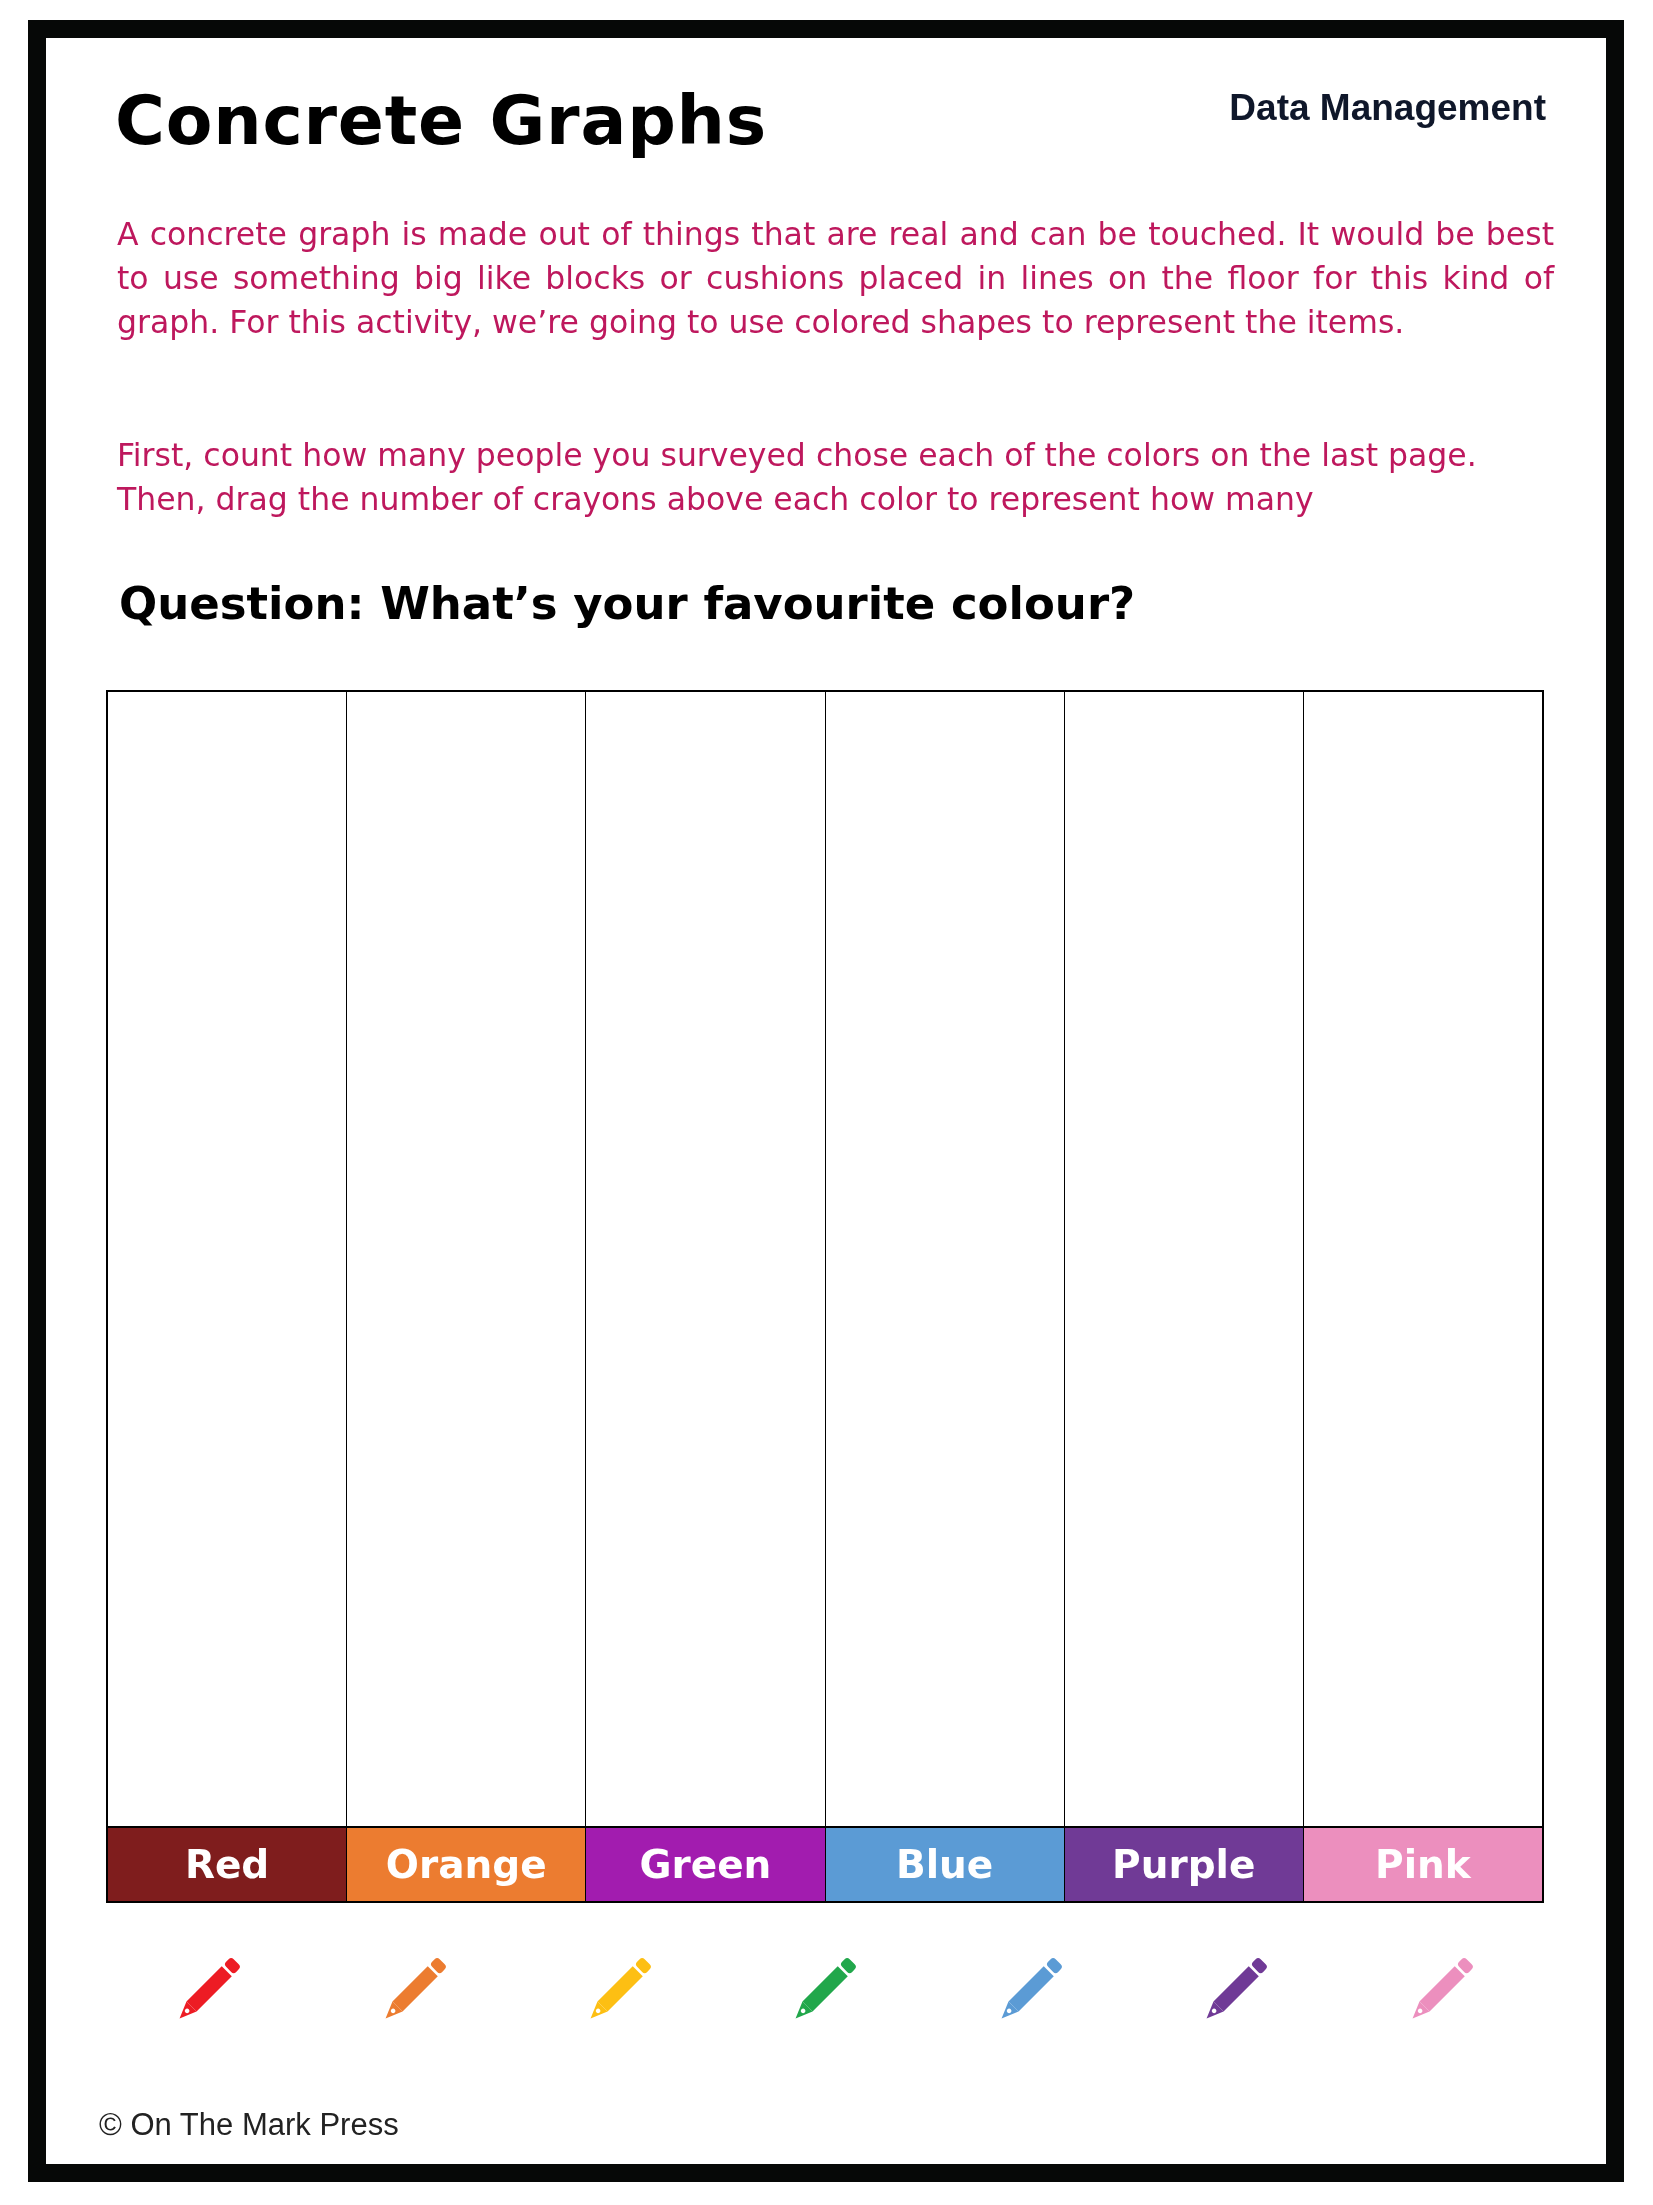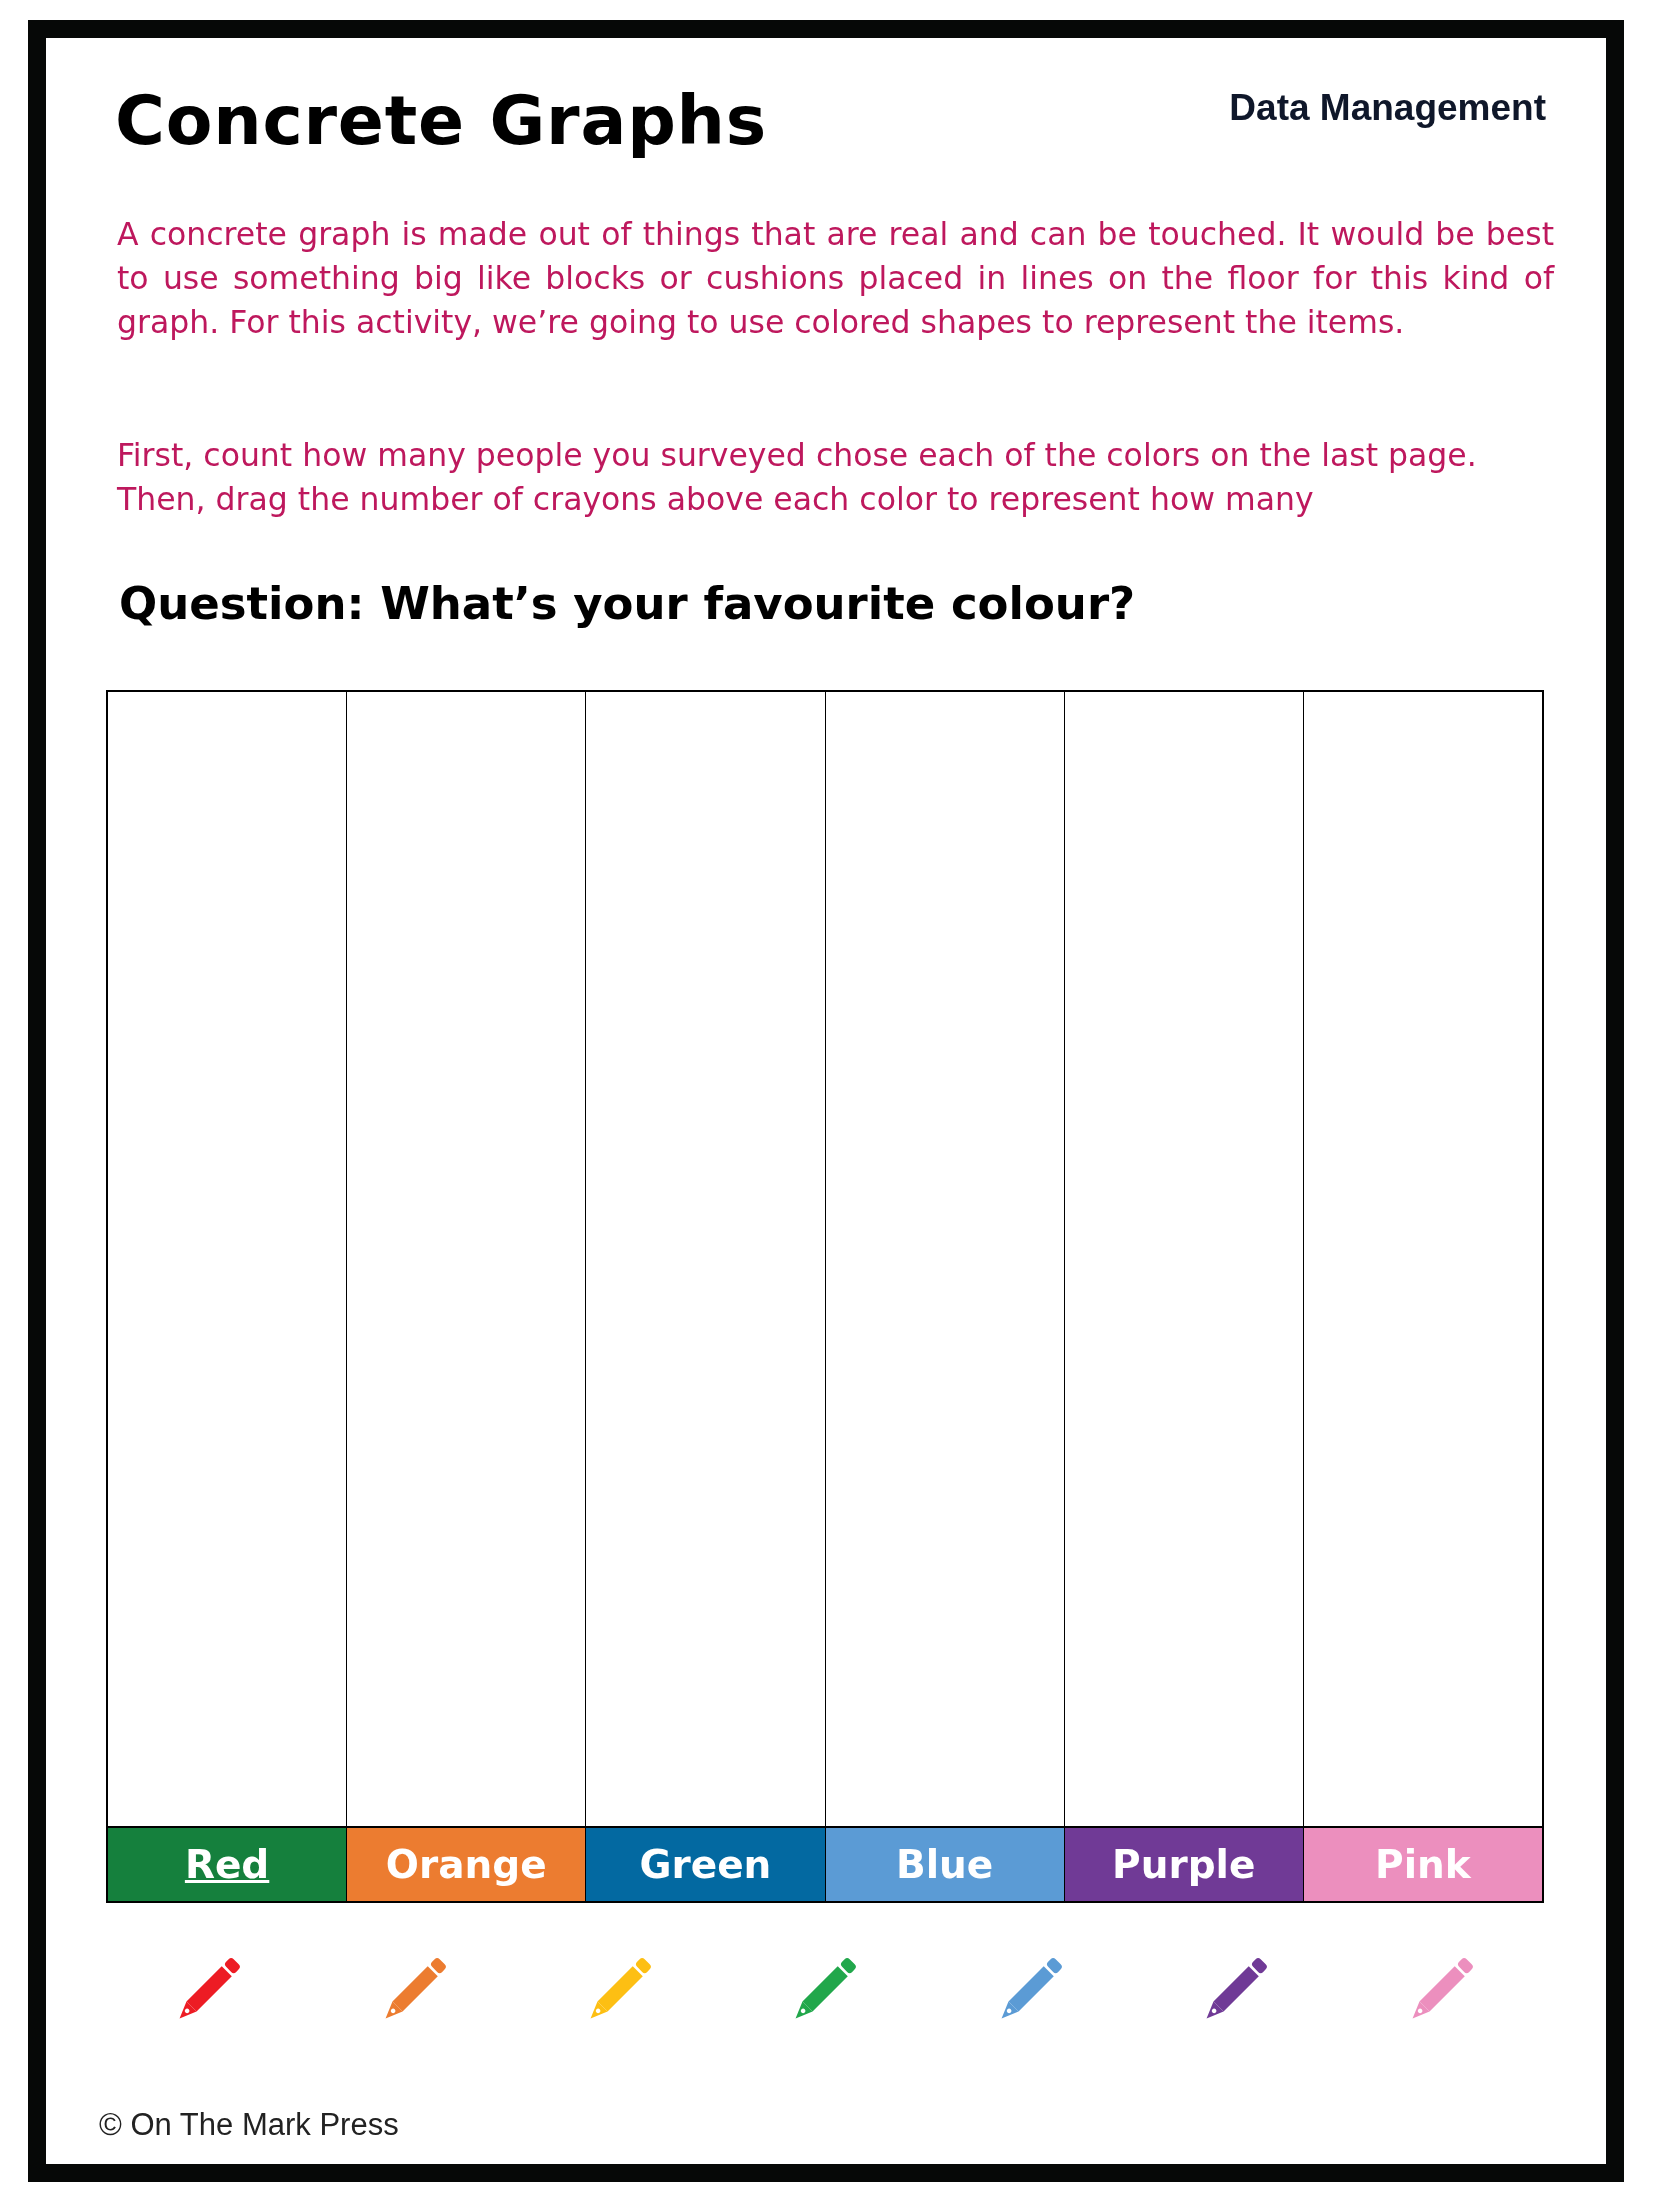--- a/index.html
+++ b/index.html
@@ -30,29 +30,29 @@
 <div class="section">Data Management</div>
 
 <div class="para p1">A concrete graph is made out of things that are real and can be touched. It would be best to use something big like blocks or cushions placed in  lines on the floor for this kind of graph. For this activity, we’re going to use colored shapes to represent the items.</div>
 <div class="para p2">First, count how many people you surveyed chose each of the colors on the last page. Then, drag the number of crayons above each color to represent how many</div>
 
 <div class="question">Question: What’s your favourite colour?</div>
 
 <div class="grid">
   <div class="col">
     <div class="col-area"></div>
-    <div class="col-label" style="background: #15803d; text-decoration: underline;">Red</div>
+    <div class="col-label" style="background: #7f1d1d;">Red</div>
   </div>
   <div class="col">
     <div class="col-area"></div>
     <div class="col-label" style="background: rgb(236, 124, 48);">Orange</div>
   </div>
   <div class="col">
     <div class="col-area"></div>
-    <div class="col-label" style="background: #0369a1; text-align: right;">Green</div>
+    <div class="col-label" style="background: #a21caf; text-align: right;">Green</div>
   </div>
   <div class="col">
     <div class="col-area"></div>
     <div class="col-label" style="background: rgb(91, 155, 213);">Blue</div>
   </div>
   <div class="col">
     <div class="col-area"></div>
     <div class="col-label" style="background: rgb(112, 58, 150);">Purple</div>
   </div>
   <div class="col">

